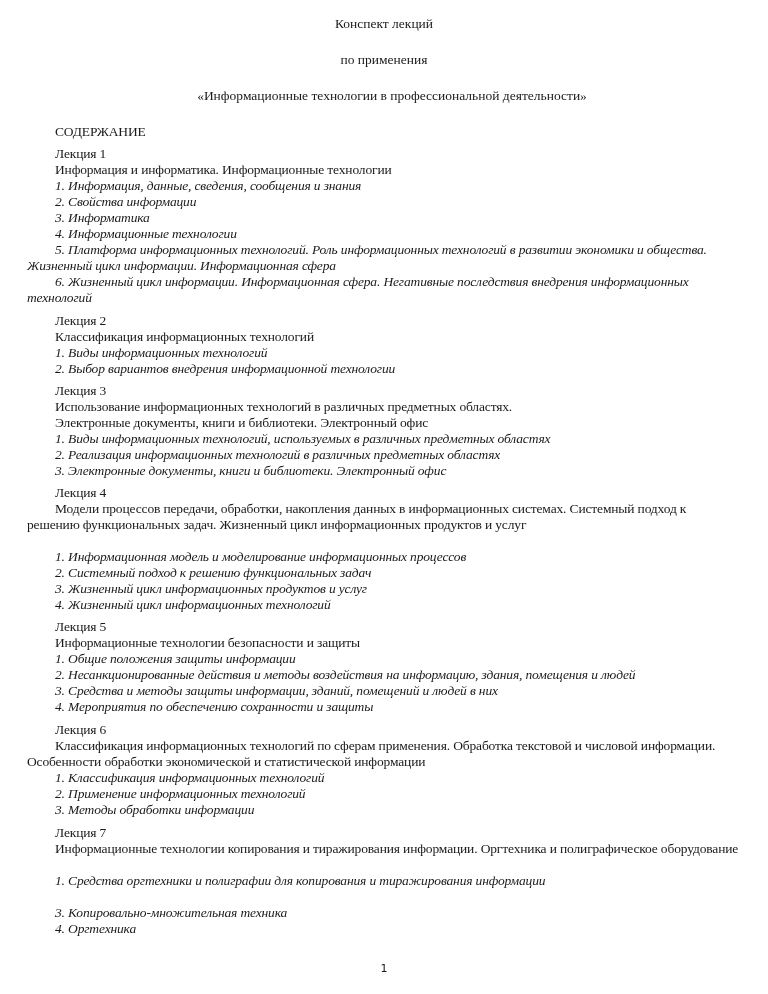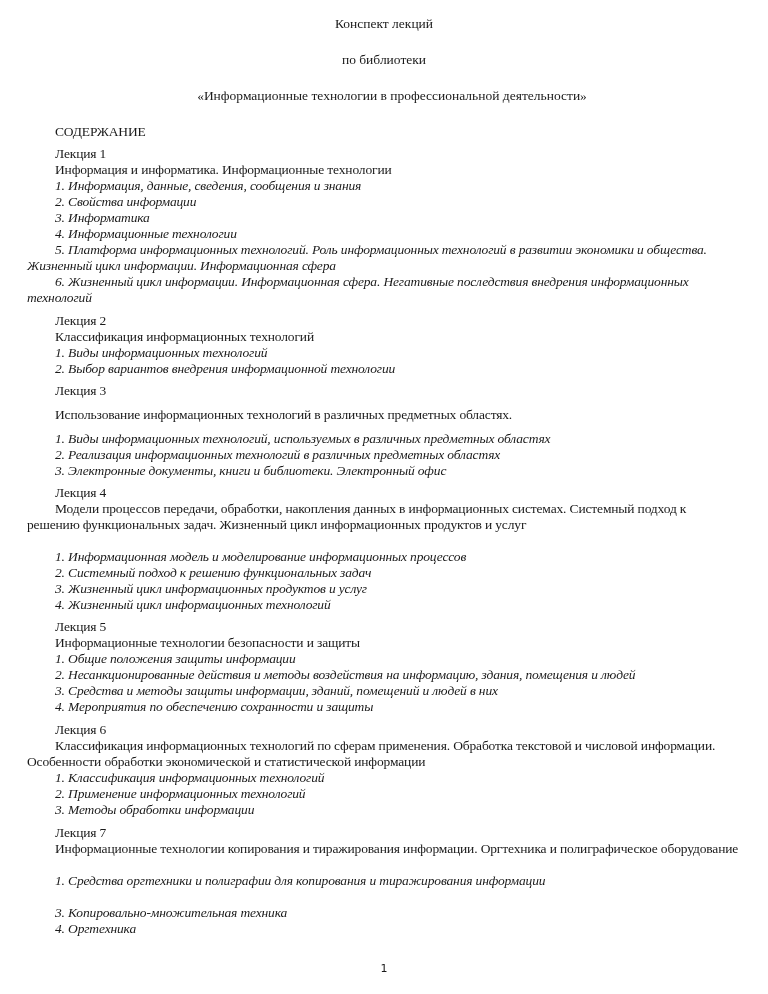--- a/index.html
+++ b/index.html
@@ -12,41 +12,42 @@
   .para { position: absolute; left: 27px; width: 715px; font-size: 13.5px; line-height: 16px; text-indent: 28px; letter-spacing: -0.15px; }
   .it { font-style: italic; }
   .pagenum { position: absolute; left: 0; width: 768px; text-align: center; font-family: "DejaVu Sans", sans-serif; font-size: 11px; }
 </style>
 </head>
 <body>
 
 <div class="page">
 
   <div class="center" style="top:16px;">Конспект лекций</div>
-  <div class="center" style="top:52px;">по библиотеки</div>
+  <div class="center" style="top:52px;">по применения</div>
   <div class="center" style="top:88px;padding-left:8px;">«Информационные технологии в профессиональной деятельности»</div>
 
   <div class="line ind" style="top:124px;">СОДЕРЖАНИЕ</div>
 
   <div class="line ind" style="top:146px;">Лекция 1</div>
   <div class="line ind" style="top:162px;">Информация и информатика. Информационные технологии</div>
   <div class="line ind it" style="top:178px;">1. Информация, данные, сведения, сообщения и знания</div>
   <div class="line ind it" style="top:194px;">2. Свойства информации</div>
   <div class="line ind it" style="top:210px;">3. Информатика</div>
   <div class="line ind it" style="top:226px;">4. Информационные технологии</div>
   <div class="para it" style="top:242px;">5. Платформа информационных технологий. Роль информационных технологий в развитии экономики и общества. Жизненный цикл информации. Информационная сфера</div>
   <div class="para it" style="top:274px;">6. Жизненный цикл информации. Информационная сфера. Негативные последствия внедрения информационных технологий</div>
 
   <div class="line ind" style="top:313px;">Лекция 2</div>
   <div class="line ind" style="top:329px;">Классификация информационных технологий</div>
   <div class="line ind it" style="top:345px;">1. Виды информационных технологий</div>
   <div class="line ind it" style="top:361px;">2. Выбор вариантов внедрения информационной технологии</div>
 
   <div class="line ind" style="top:383px;">Лекция 3</div>
-  <div class="line ind" style="top:399px;margin-top:8px;">Использование информационных технологий в различных предметных областях.</div>
+  <div class="line ind" style="top:399px;">Использование информационных технологий в различных предметных областях.</div>
+  <div class="line ind" style="top:415px;">Электронные документы, книги и библиотеки. Электронный офис</div>
   <div class="line ind it" style="top:431px;">1. Виды информационных технологий, используемых в различных предметных областях</div>
   <div class="line ind it" style="top:447px;">2. Реализация информационных технологий в различных предметных областях</div>
   <div class="line ind it" style="top:463px;">3. Электронные документы, книги и библиотеки. Электронный офис</div>
 
   <div class="line ind" style="top:485px;">Лекция 4</div>
   <div class="para" style="top:501px;">Модели процессов передачи, обработки, накопления данных  в информационных системах. Системный подход к решению функциональных задач. Жизненный цикл информационных продуктов и услуг</div>
   <div class="line ind it" style="top:549px;">1. Информационная модель и моделирование информационных процессов</div>
   <div class="line ind it" style="top:565px;">2. Системный подход к решению функциональных задач</div>
   <div class="line ind it" style="top:581px;">3. Жизненный цикл информационных продуктов и услуг</div>
   <div class="line ind it" style="top:597px;">4. Жизненный цикл информационных технологий</div>

